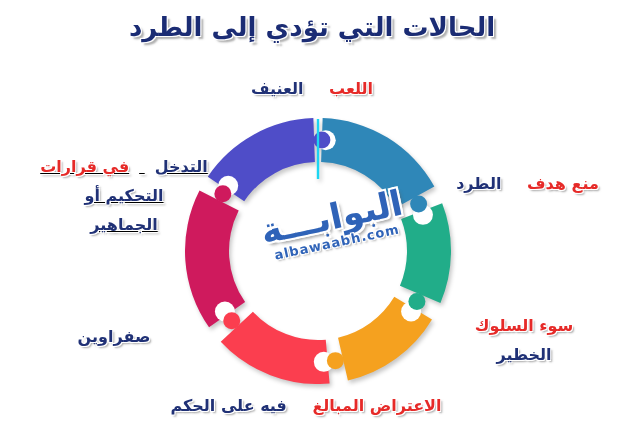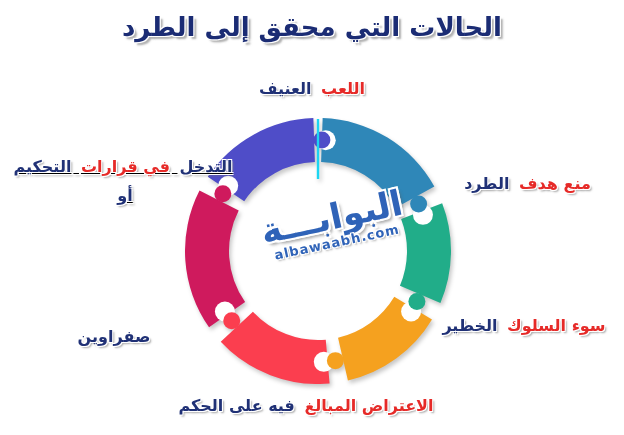--- a/index.html
+++ b/index.html
@@ -16,21 +16,21 @@
     text-shadow:-1px -1px 0 #fff,1px -1px 0 #fff,-1px 1px 0 #fff,1px 1px 0 #fff,
                 3px 3px 2px rgba(110,110,110,.55);
     letter-spacing:0;
   }
   
   .label{
     font-size:16px;font-weight:bold;text-align:center;line-height:29px;
     text-shadow:-1px -1px 0 #fff,1px -1px 0 #fff,-1px 1px 0 #fff,1px 1px 0 #fff,
                 2px 2px 2px rgba(120,120,120,.65);
   }
-  .label span{margin:0 2px;}
+  .label span{margin:0 10px;}
   .red{color:var(--label-red);}
   .navy{color:var(--label-navy);}
   .label-top{top:74px;left:0;right:0;}
   .label-right{top:169px;left:440px;width:175px;}
   .label-left{top:152px;left:8px;width:232px;text-decoration:underline;}
   .label-bottom-left{top:322px;left:8px;width:212px;}
   .label-bottom-right{top:311px;left:438px;width:172px;}
   .label-bottom{top:391px;left:0;right:12px;}
   
   #ring{top:0;left:0;}
@@ -77,37 +77,40 @@
       <circle cx="321.8738441339775" cy="140.06761820088036" r="8.5" fill="#4f4dc8"></circle>
       <rect x="316.8" y="119" width="2.4" height="60" fill="#1cd6f2"></rect>
     </g>
   </svg>
 
 <div class="abs watermark">
   <div class="big">البوابـــة</div>
   <div class="small">albawaabh.com</div>
 </div>
 
-<div class="abs page-title" dir="rtl">الحالات التي محقق إلى الطرد</div>
+<div class="abs page-title" dir="rtl">الحالات التي تؤدي إلى الطرد</div>
 
 <div class="abs label label-top" dir="rtl">
   <span class="red">اللعب</span>
   <span class="navy">العنيف</span>
 </div>
 
 <div class="abs label label-right" dir="rtl">
   <span class="red">منع هدف</span>
   <span class="navy">الطرد</span>
 </div>
 
 <div class="abs label label-left" dir="rtl">
   <div>
     <span class="navy">التدخل</span>
     <span class="red">في قرارات</span>
     <span class="navy">التحكيم أو</span>
+  </div>
+  <div>
+    <span class="navy">الجماهير</span>
   </div>
 </div>
 
 <div class="abs label label-bottom-left" dir="rtl">
   <div>
     <span class="navy">صفراوين</span>
   </div>
 </div>
 
 <div class="abs label label-bottom-right" dir="rtl">

